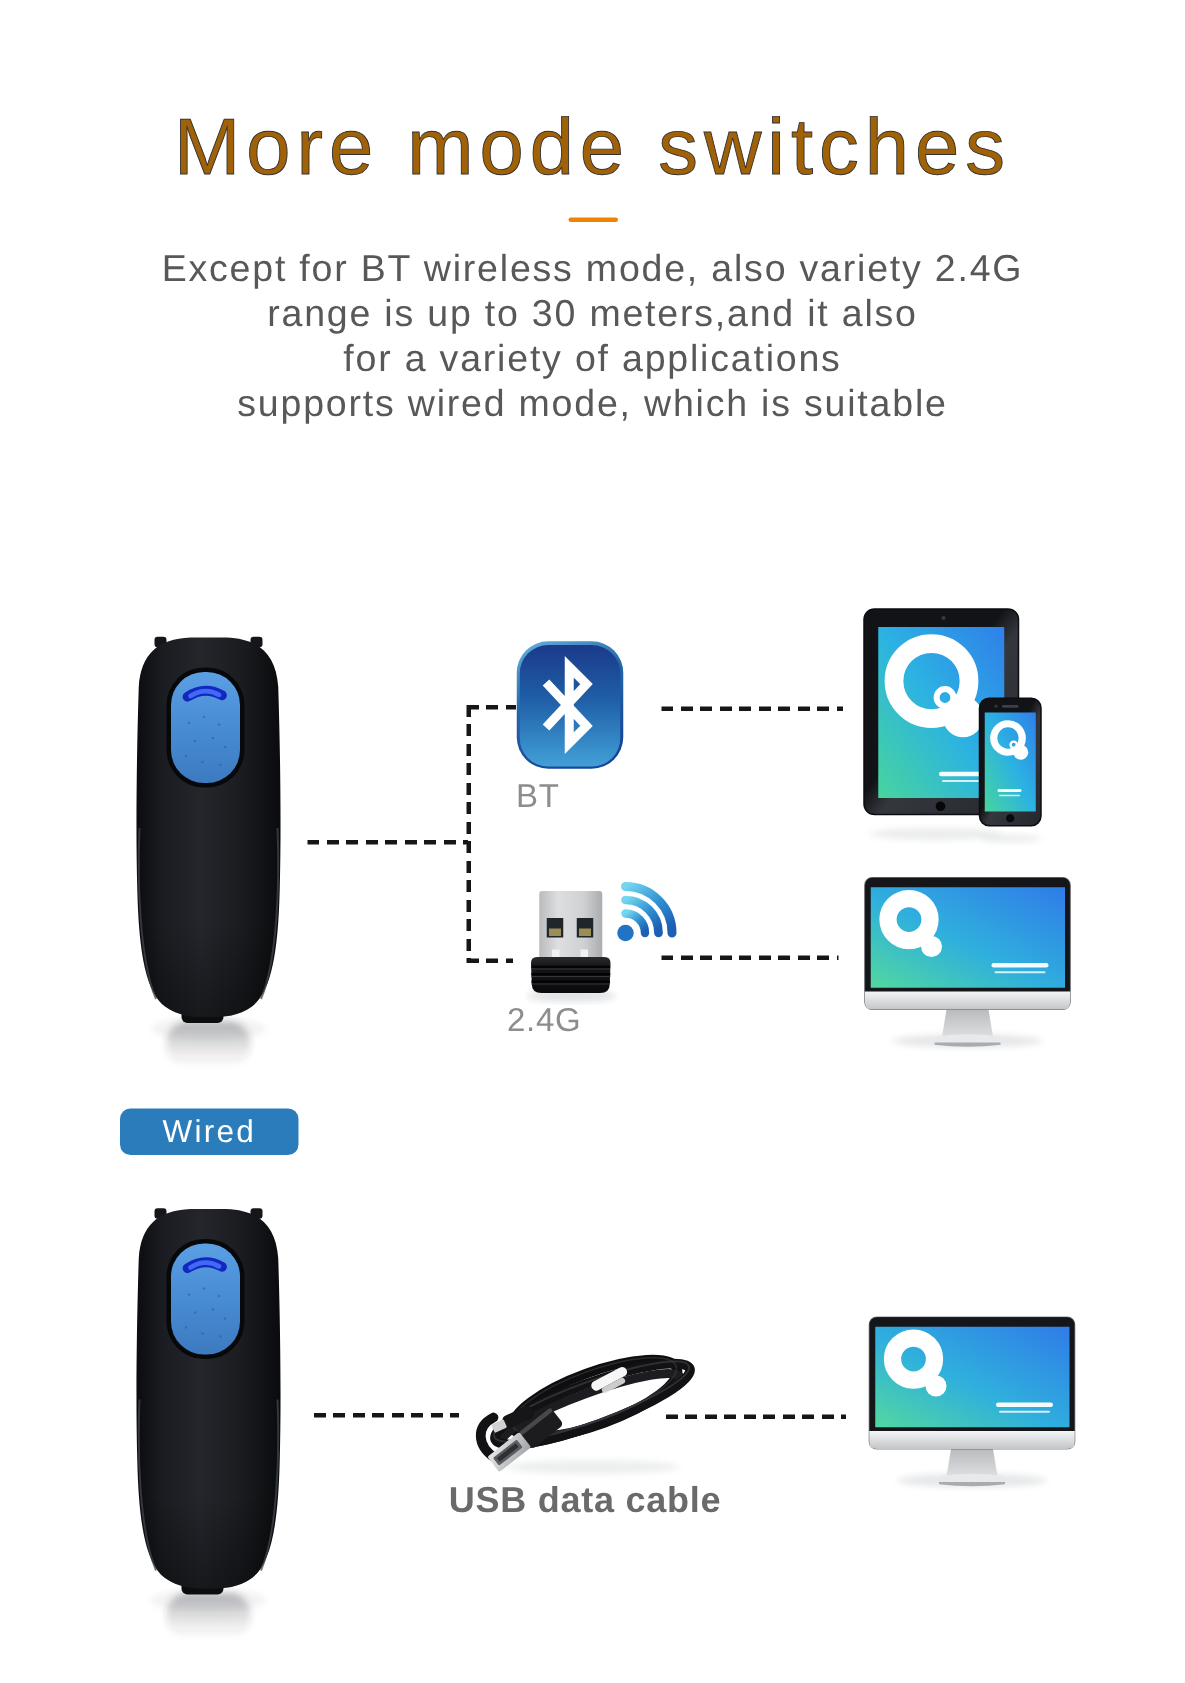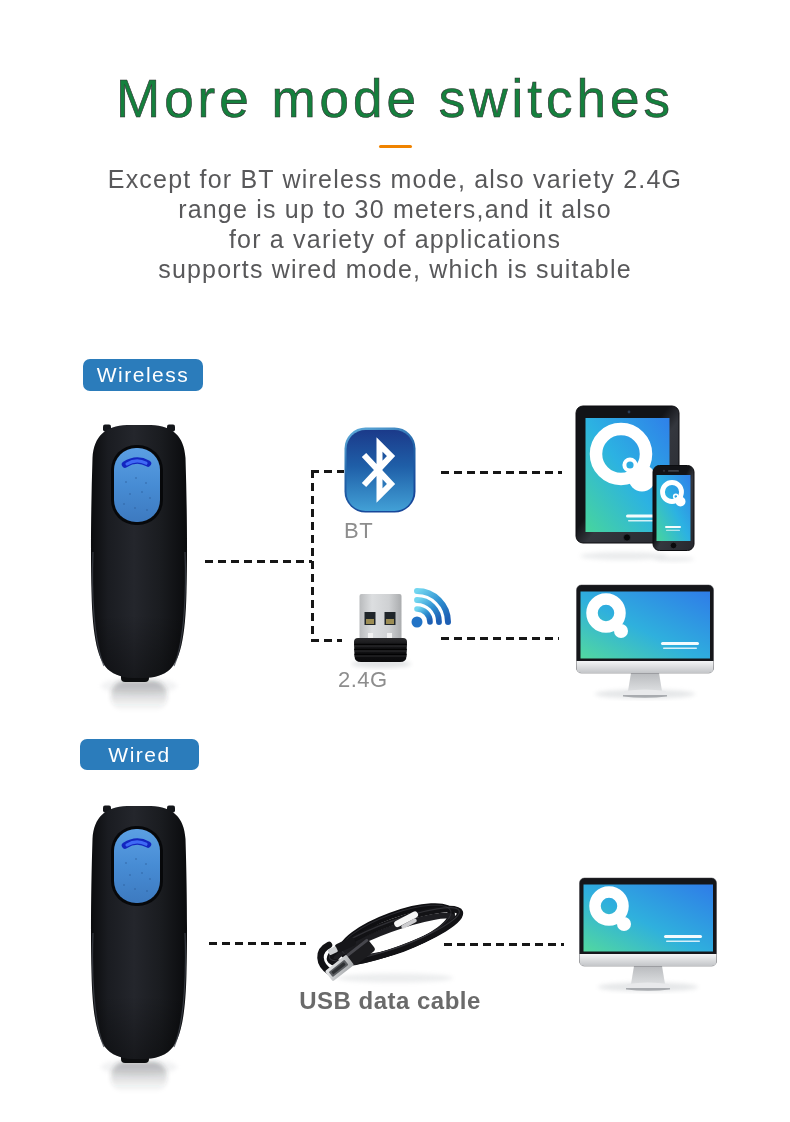--- a/index.html
+++ b/index.html
@@ -1,21 +1,21 @@
 <!DOCTYPE html>
 <html><head>
 <meta charset="utf-8">
 <style>
   html,body{margin:0;padding:0;background:#ffffff;}
   .page{position:relative;width:790px;height:1122px;background:#ffffff;overflow:hidden;
         font-family:"Liberation Sans",sans-serif;}
   .abs{position:absolute;}
   .title{left:0;top:71px;width:790px;text-align:center;margin:0;font-weight:400;
          font-size:53px;line-height:56px;letter-spacing:4px;
-         color:#15803d;-webkit-text-stroke:0.6px #303032;white-space:nowrap;}
+         color:#a16207;-webkit-text-stroke:0.6px #303032;white-space:nowrap;}
   .divider{left:379px;top:145px;width:33px;height:3px;border-radius:1.5px;}
   .desc{left:0;top:164px;width:790px;text-align:center;margin:0;
         font-size:25px;line-height:30px;letter-spacing:1.2px;color:#58585a;}
   .desc span{display:block;}
   .badge{width:120px;height:32px;border-radius:7px;color:#fff;
          display:flex;align-items:center;justify-content:center;
          font-size:21px;letter-spacing:1.5px;}
   .grayLabel{color:#8d8d8d;font-size:22px;line-height:26px;letter-spacing:0.5px;}
   .cableLabel{color:#6a6a6a;text-align:center;font-size:24px;line-height:26px;letter-spacing:0.5px;}
   .dash-h{height:2.5px;background:repeating-linear-gradient(90deg,#161616 0 8px,transparent 8px 13px);}
@@ -129,23 +129,20 @@
 
   <h1 class="abs title">More mode switches</h1>
   <div class="abs divider" style="background:#f08300;"></div>
   <p class="abs desc">
     <span>Except for BT wireless mode, also variety 2.4G</span>
     <span>range is up to 30 meters,and it also</span>
     <span>for a variety of applications</span>
     <span>supports wired mode, which is suitable</span>
   </p>
 
-  <div class="abs badge" style="left:83px;top:359px;background:#2b7cbb;">
-    <span>Wireless</span>
-  </div>
 
   <svg class="abs" style="left:86px;top:420px;" width="104" height="300" viewBox="0 0 104 300">
     <use href="#scannerShape" transform="translate(2,0)"></use>
   </svg>
 
   <div class="abs dash-h" style="left:205px;top:560px;width:107px;"></div>
   <div class="abs dash-v" style="left:311px;top:470px;height:172px;"></div>
   <div class="abs dash-h" style="left:311px;top:470px;width:33px;"></div>
   <div class="abs dash-h" style="left:311px;top:639px;width:31px;"></div>
   <div class="abs dash-h" style="left:441px;top:471px;width:121px;"></div>

